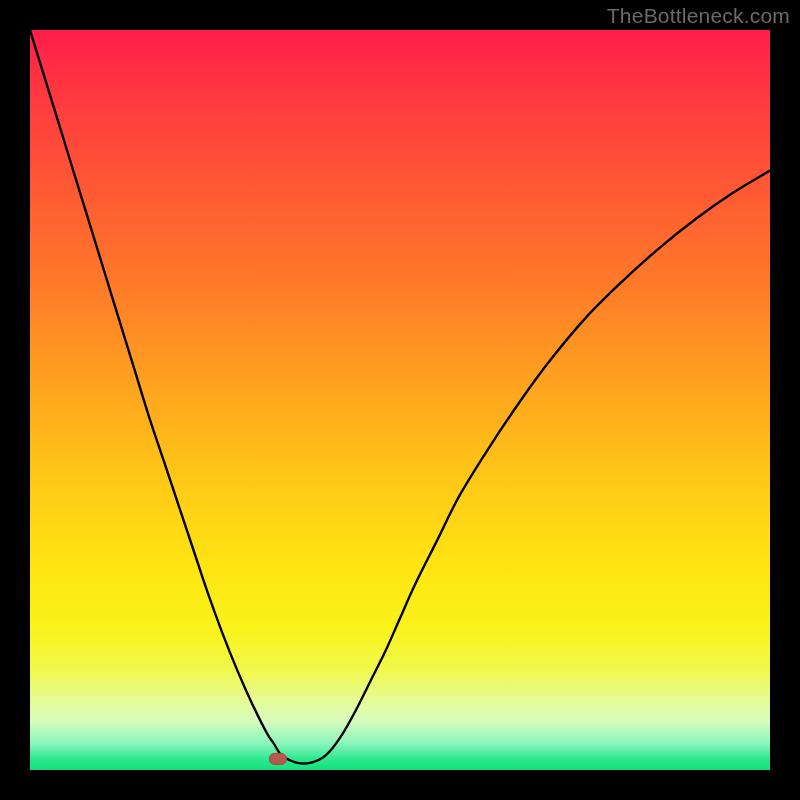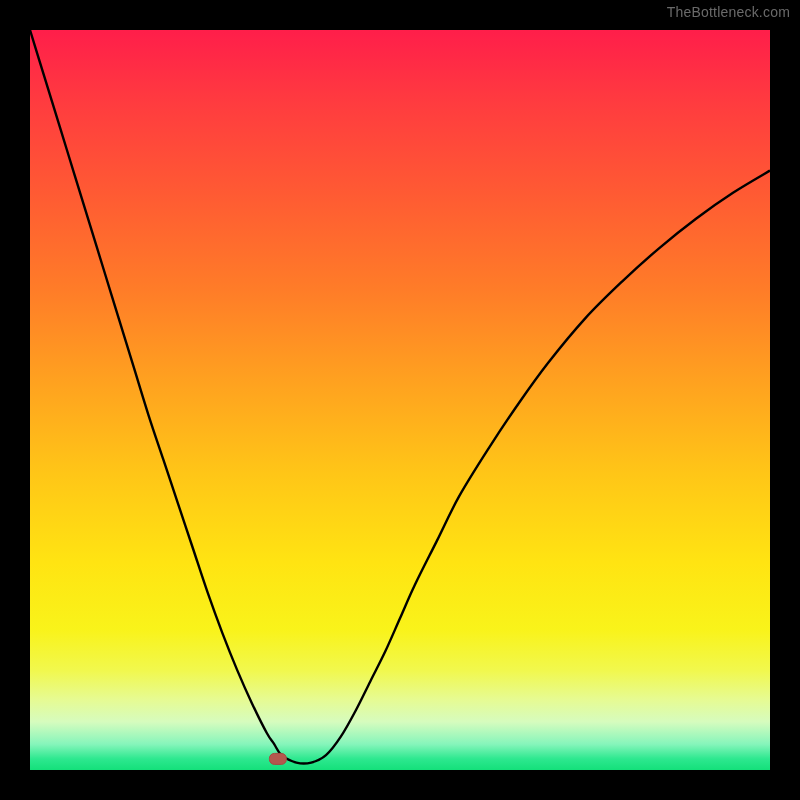--- a/index.html
+++ b/index.html
@@ -25,21 +25,21 @@
     top: 30px;
     width: 740px;
     height: 740px;
     overflow: hidden;
   }
   .watermark {
     position: absolute;
     top: 4px;
     right: 10px;
     color: #6a6a6a;
-    font-size: 14px;
+    font-size: 21px;
     font-weight: 500;
     letter-spacing: 0.2px;
     user-select: none;
   }
   svg { display: block; }
 </style>
 </head>
 <body>
 
 <div class="frame">

